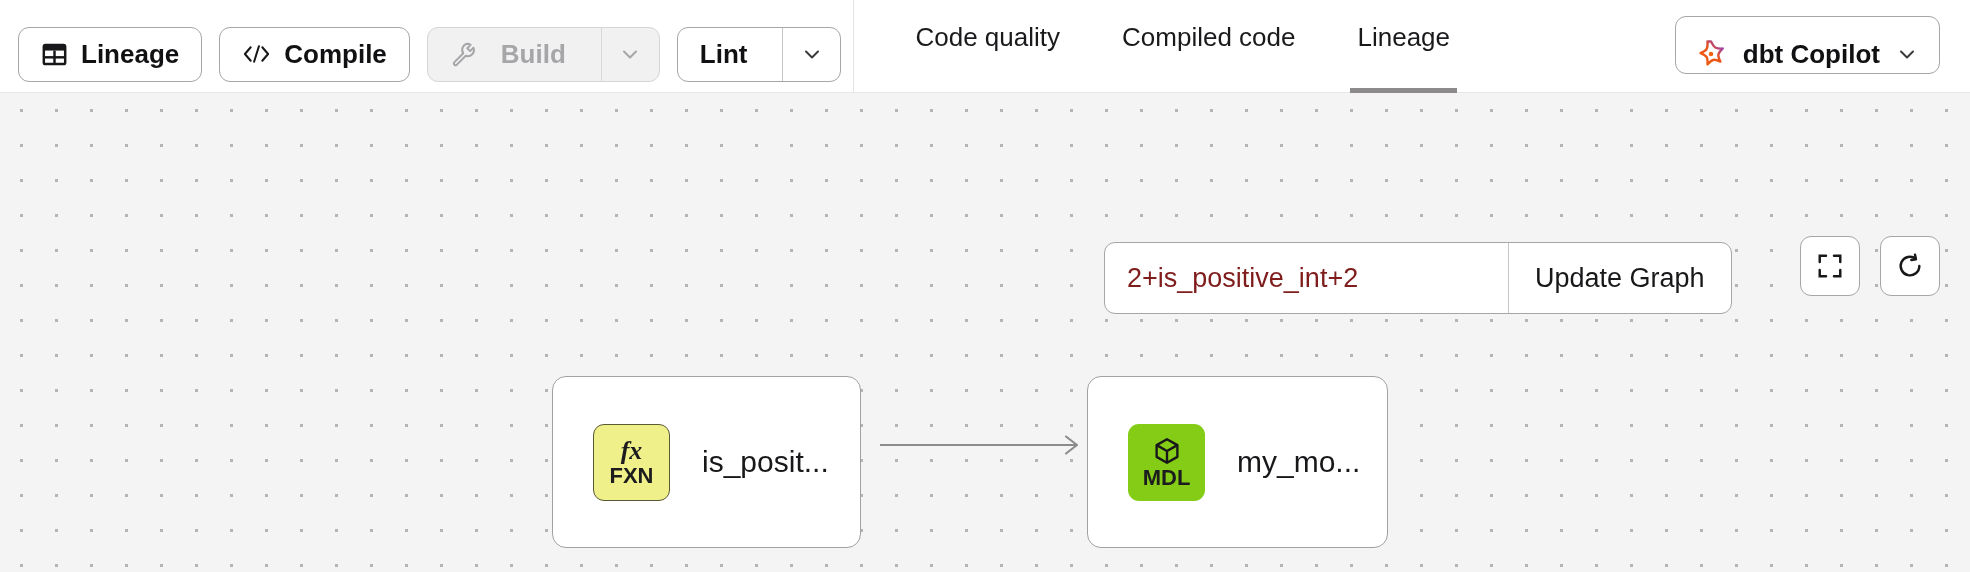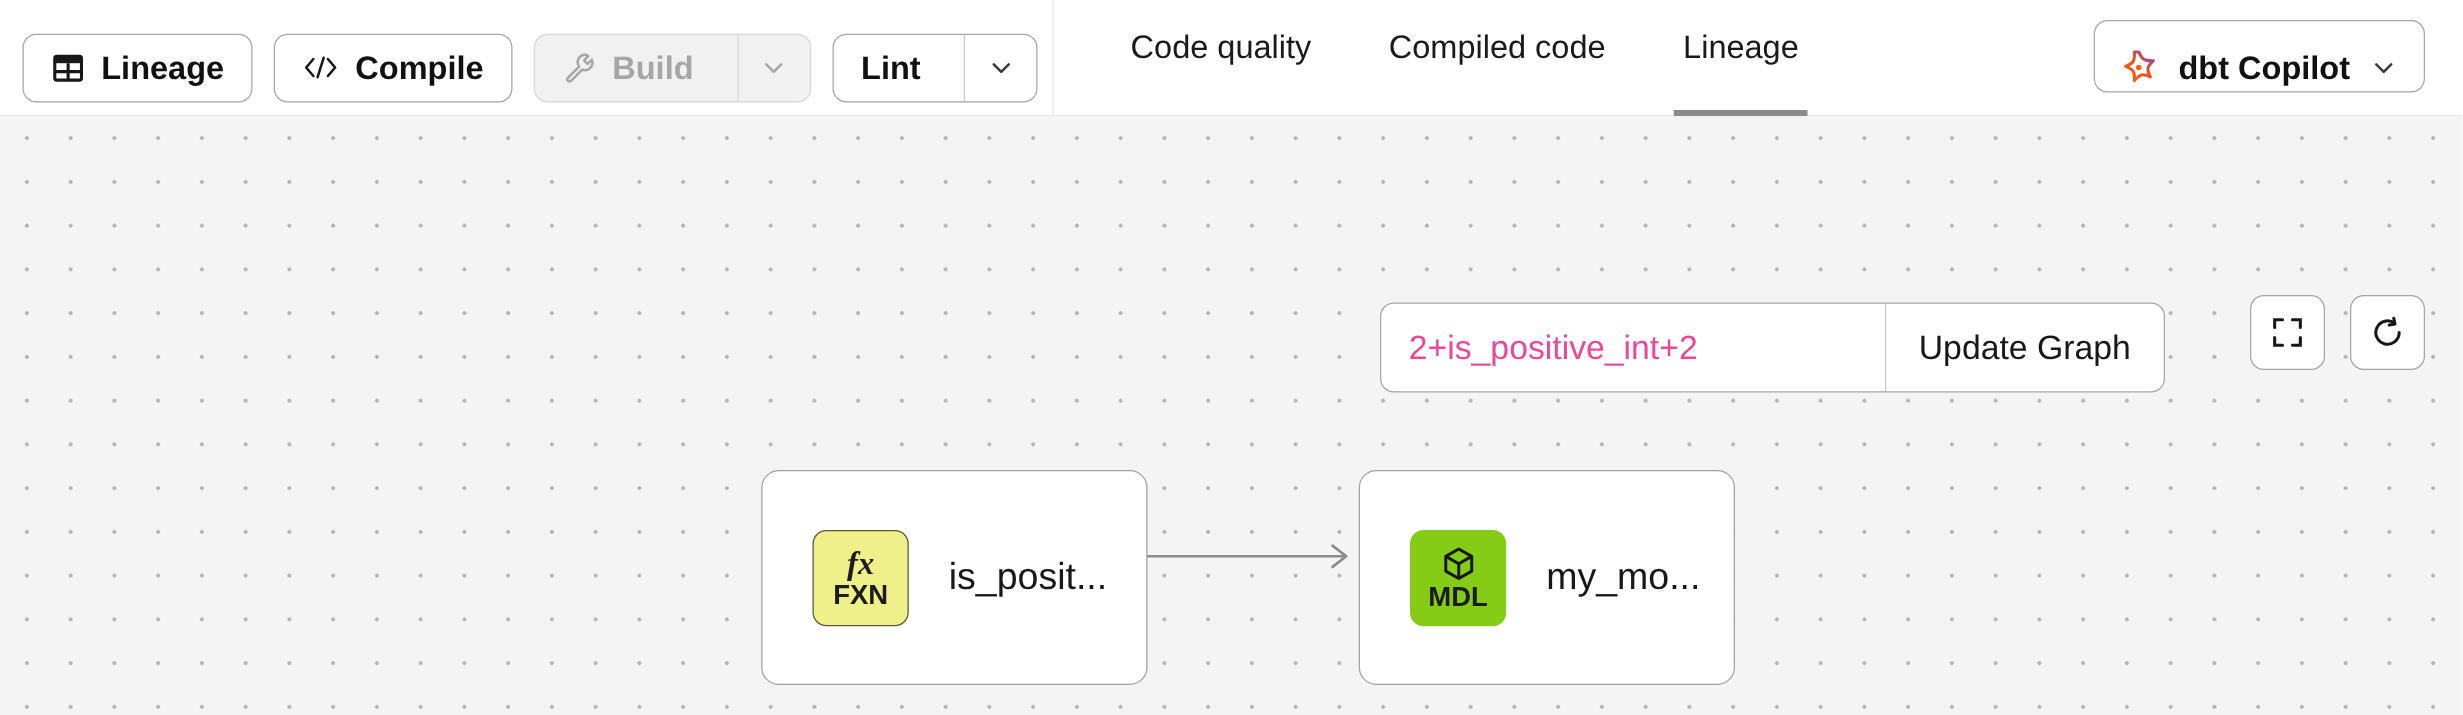--- a/index.html
+++ b/index.html
@@ -55,21 +55,21 @@
     cursor: pointer;
   }
 
   .btn.split {
     padding: 0;
     overflow: hidden;
   }
   .btn.split .main-part {
     display: flex;
     align-items: center;
-    gap: 12px;
+    gap: 23px;
     padding: 0 22px;
     height: 100%;
   }
   .btn.split .caret-part {
     display: flex;
     align-items: center;
     justify-content: center;
     width: 58px;
     height: 100%;
     border-left: 1px solid #c9c7c5;
@@ -164,21 +164,21 @@
     overflow: hidden;
   }
   .selector-input {
     width: 388px;
     height: 100%;
     border: none;
     outline: none;
     background: transparent;
     font-family: "Liberation Sans", sans-serif;
     font-size: 27px;
-    color: #ec4899;
+    color: #7f1d1d;
     padding: 0 22px;
   }
   .update-btn {
     display: flex;
     align-items: center;
     justify-content: center;
     padding: 0 26px;
     border-left: 1px solid #c9c7c5;
     font-size: 27px;
     color: #18181b;
@@ -209,21 +209,21 @@
   .node {
     position: absolute;
     background: #ffffff;
     border: 1px solid #a3a09e;
     border-radius: 14px;
     display: flex;
     align-items: center;
     padding-left: 40px;
     gap: 32px;
   }
-  #node-fxn { left: 609px; top: 283px; width: 309px; height: 172px; }
+  #node-fxn { left: 552px; top: 283px; width: 309px; height: 172px; }
   #node-mdl { left: 1087px; top: 283px; width: 301px; height: 172px; }
 
   .badge {
     width: 77px; height: 77px;
     border-radius: 11px;
     display: flex;
     flex-direction: column;
     align-items: center;
     justify-content: center;
     gap: 1px;

